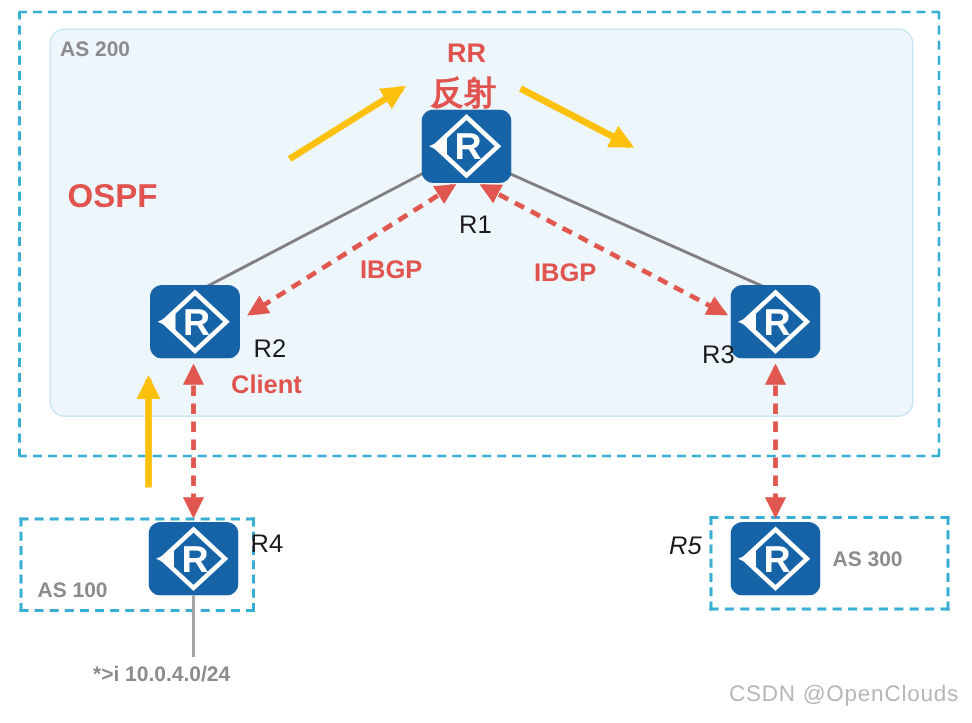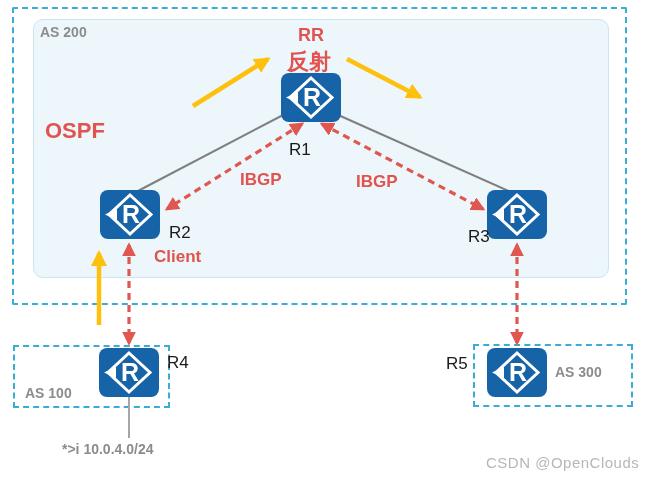--- a/index.html
+++ b/index.html
@@ -97,25 +97,25 @@
     <polygon points="17,19 17,30 5,24.5" fill="#ffffff"></polygon>
     <text x="31" y="33" text-anchor="middle" font-size="25" font-weight="bold" fill="#ffffff" font-family="Liberation Sans, sans-serif">R</text>
   </svg>
 
   <span class="lbl lbl-gray" style="left:40px;top:25px;">AS 200</span>
   <span class="lbl lbl-red" style="left:45px;top:119px;font-size:22px;">OSPF</span>
 
   <span class="lbl lbl-red" style="left:298px;top:26px;font-size:18px;">RR</span>
   <span class="lbl lbl-red" style="left:287px;top:50px;font-size:22px;">反射</span>
 
-  <span class="lbl lbl-node" style="left:289px;top:141px;">R1</span>
+  <span class="lbl lbl-node" style="left:306px;top:141px;">R1</span>
   <span class="lbl lbl-node" style="left:169px;top:224px;">R2</span>
   <span class="lbl lbl-node" style="left:468px;top:228px;">R3</span>
   <span class="lbl lbl-node" style="left:167px;top:354px;">R4</span>
-  <span class="lbl lbl-node" style="left:446px;top:355px;">R5</span>
+  <span class="lbl lbl-node" style="left:446px;top:355px;font-style:italic;">R5</span>
 
   <span class="lbl lbl-red" style="left:240px;top:171px;">IBGP</span>
   <span class="lbl lbl-red" style="left:356px;top:173px;">IBGP</span>
   <span class="lbl lbl-red" style="left:154px;top:248px;">Client</span>
 
   <span class="lbl lbl-gray" style="left:25px;top:386px;">AS 100</span>
   <span class="lbl lbl-gray" style="left:555px;top:365px;text-align:right;">AS 300</span>
 
   <span class="lbl lbl-gray" style="left:62px;top:442px;">*&gt;i  10.0.4.0/24</span>
   <span class="lbl lbl-watermark" style="left:486px;top:455px;">CSDN @OpenClouds</span>

